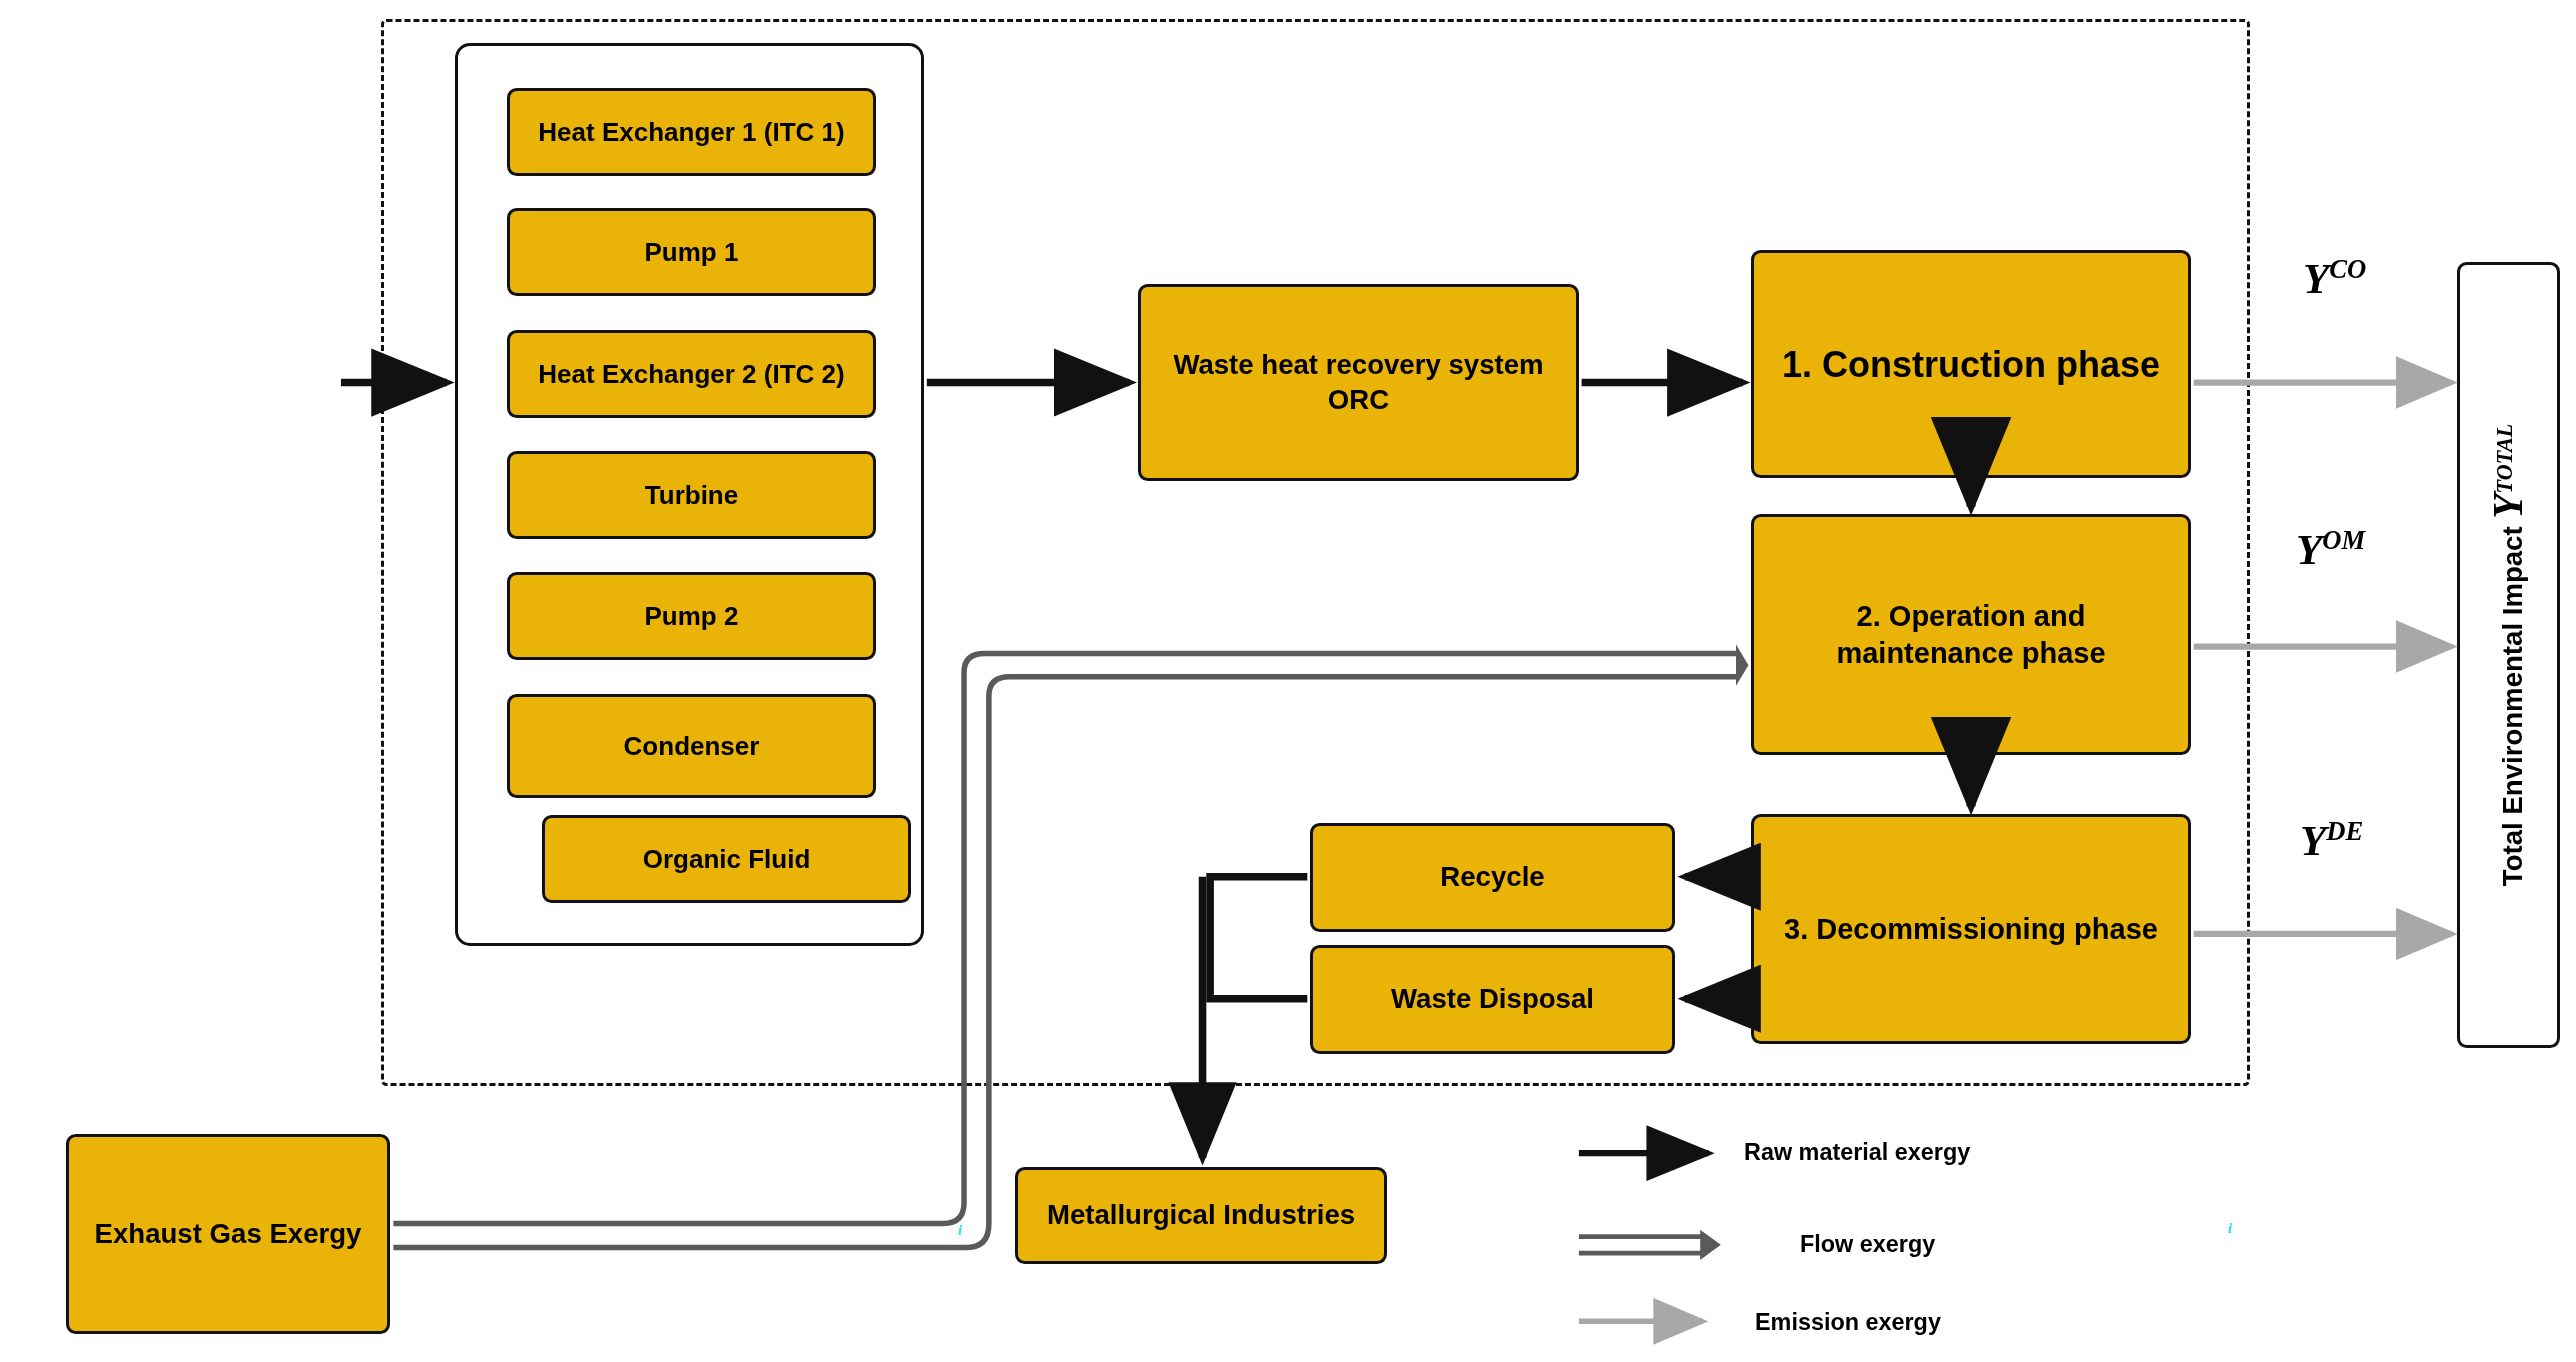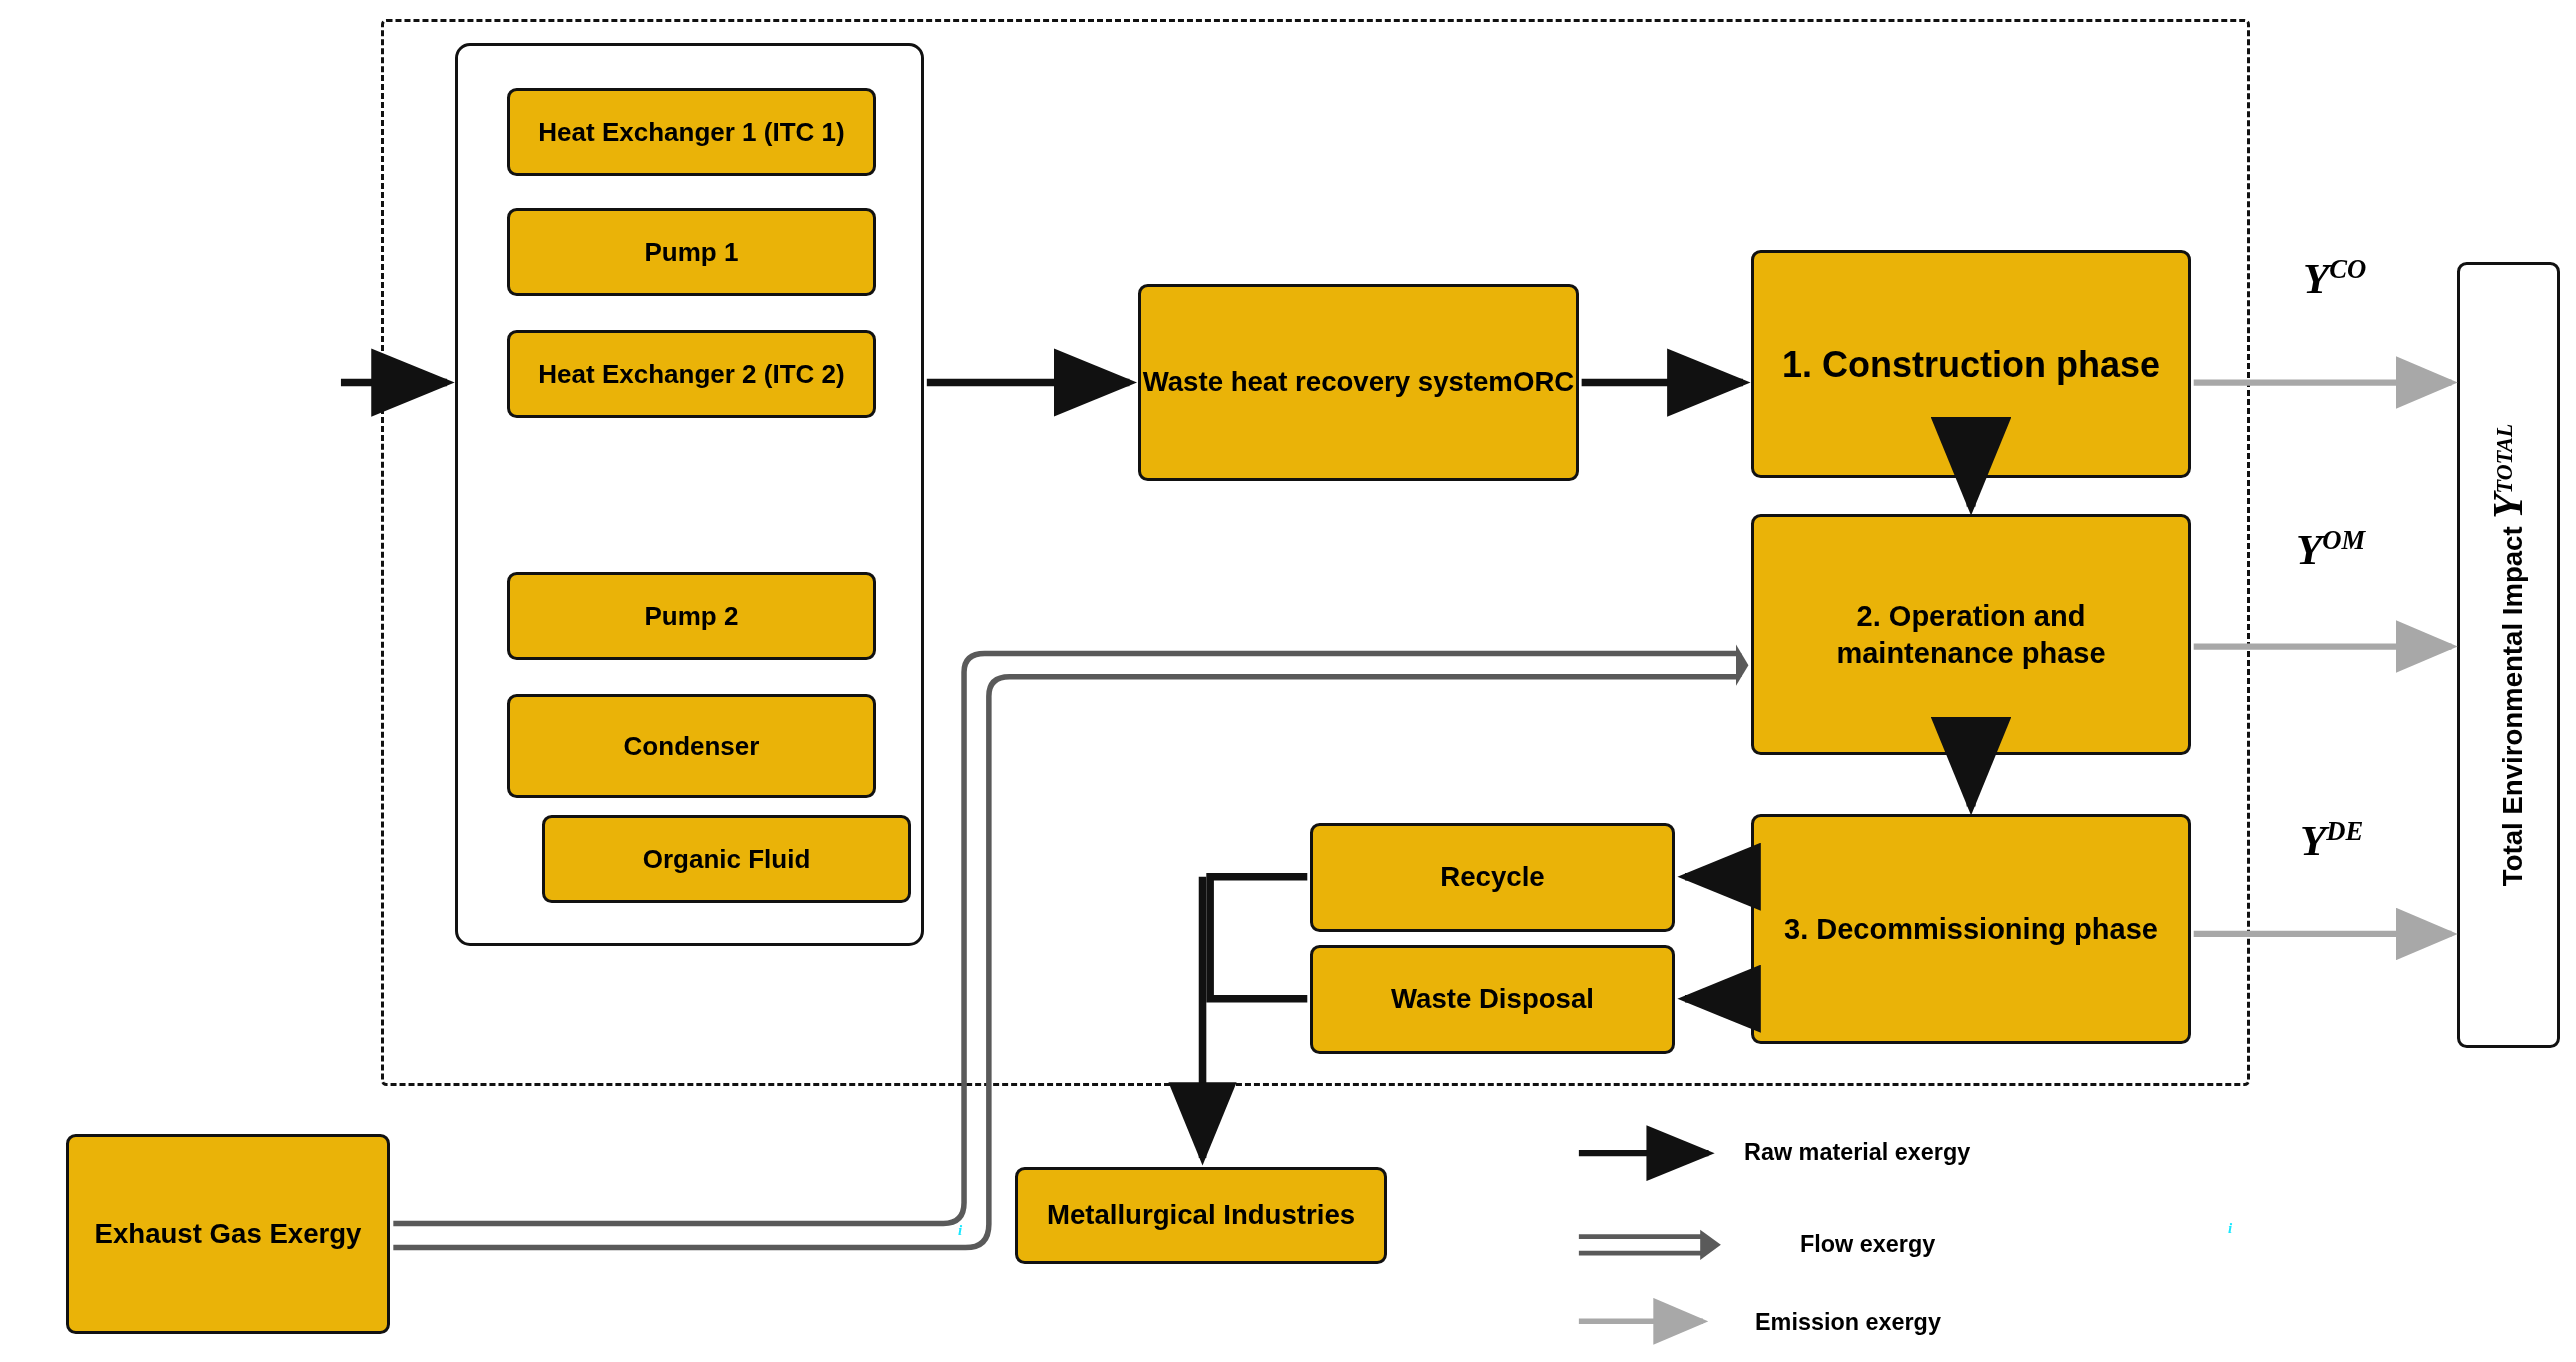--- a/index.html
+++ b/index.html
@@ -83,31 +83,34 @@
 
   <div class="box" style="left:507px;top:88px;width:369px;height:88px;font-size:26px;">
     <span>Heat Exchanger 1 (ITC 1)</span>
   </div>
   <div class="box" style="left:507px;top:208px;width:369px;height:88px;font-size:26px;">
     <span>Pump 1</span>
   </div>
   <div class="box" style="left:507px;top:330px;width:369px;height:88px;font-size:26px;">
     <span>Heat Exchanger 2 (ITC 2)</span>
   </div>
+  <div class="box" style="left:507px;top:451px;width:369px;height:88px;font-size:26px;">
+    <span>Turbine</span>
+  </div>
   <div class="box" style="left:507px;top:572px;width:369px;height:88px;font-size:26px;">
     <span>Pump 2</span>
   </div>
   <div class="box" style="left:507px;top:694px;width:369px;height:104px;font-size:26px;">
     <span>Condenser</span>
   </div>
   <div class="box" style="left:507px;top:815px;width:369px;height:88px;font-size:26px;margin-left:35px;">
     <span>Organic Fluid</span>
   </div>
 
-  <div class="box" style="left:1138px;top:284px;width:441px;height:197px;font-size:27.6px;flex-direction:row;">
+  <div class="box" style="left:1138px;top:284px;width:441px;height:197px;font-size:27.6px;flex-direction:column;">
     <span>Waste heat recovery system</span>
     <span>ORC</span>
   </div>
 
   <div class="box" style="left:1751px;top:250px;width:440px;height:228px;font-size:36px;">
     <span>1. Construction phase</span>
   </div>
   <div class="box" style="left:1751px;top:514px;width:440px;height:241px;font-size:29px;">
     <span style="white-space:pre-line;">2. Operation and
 maintenance phase</span>

